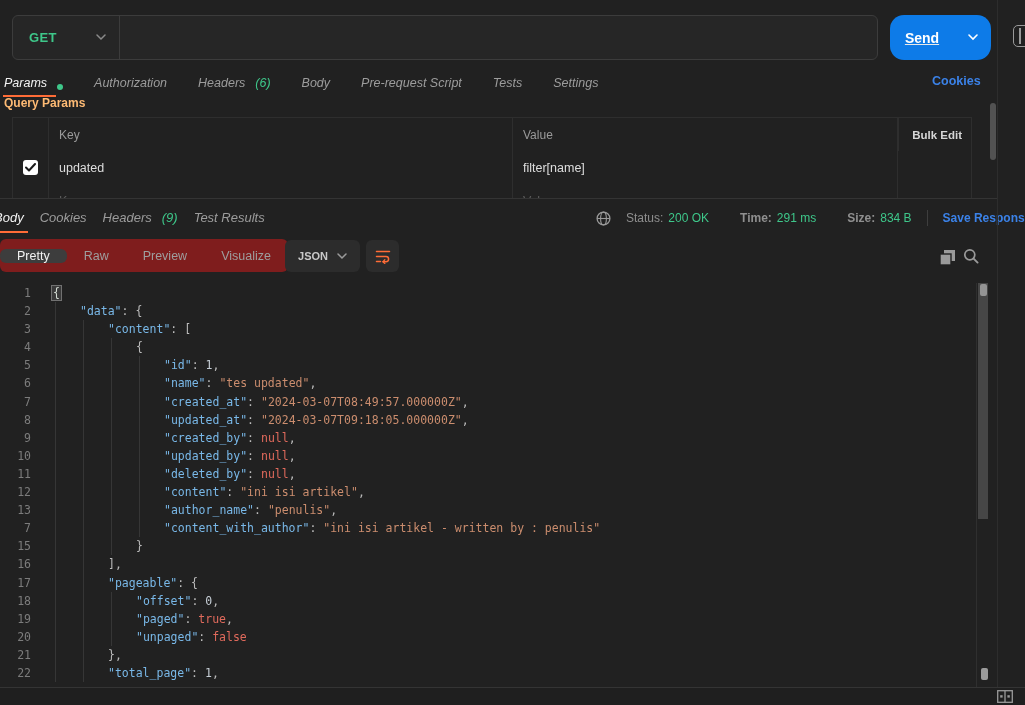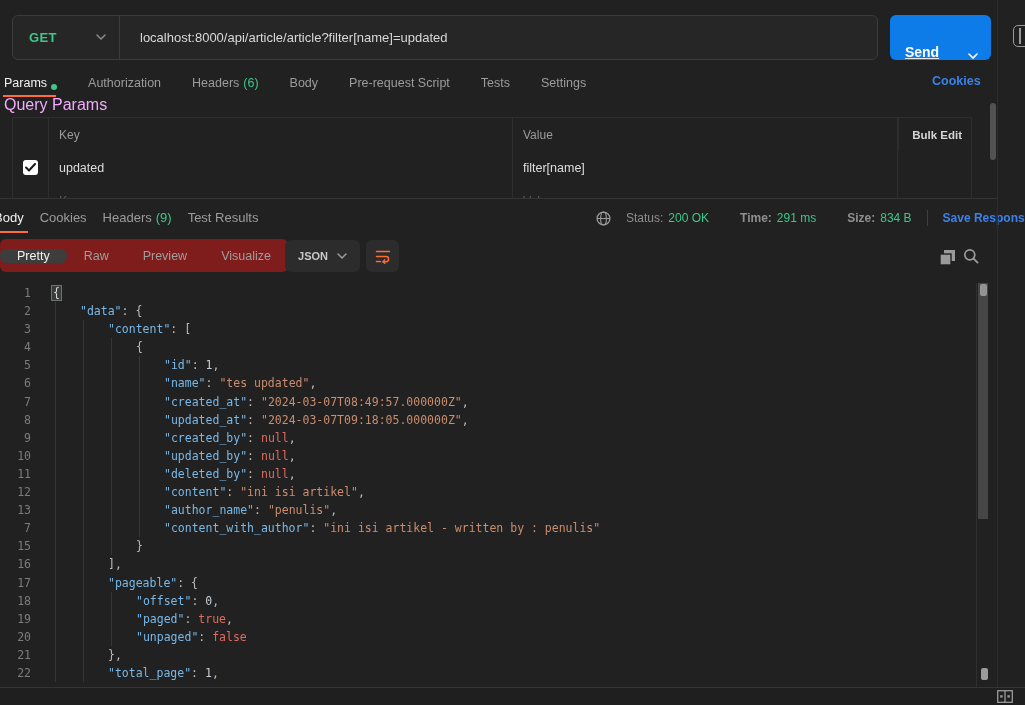--- a/index.html
+++ b/index.html
@@ -14,39 +14,39 @@
   
   .url-bar { left:12px; top:15px; width:866px; height:45px;
     background:#262626; border:1px solid #3c3c3c; border-radius:6px;
     display:flex; align-items:center; }
   .method-box { width:107px; height:100%; display:flex; align-items:center;
     justify-content:space-between; padding:0 13px 0 16px;
     border-right:1px solid #3c3c3c; cursor:pointer; }
   .method-label { color:#3ec78a; font-size:13px; font-weight:bold; letter-spacing:.3px; }
   .url-text { padding-left:20px; font-size:13px; color:#d9d9d9; white-space:nowrap; }
   .send-btn { left:890px; top:15px; width:101px; height:45px; background:#0d7be8;
-    border-radius:6px; display:flex; align-items:flex-end; cursor:pointer;text-decoration:underline; }
+    border-radius:14px; display:flex; align-items:center; cursor:pointer;text-decoration:underline; }
   .send-label { flex:1; display:flex; align-items:center; justify-content:center;
     color:#fff; font-size:14px; font-weight:bold; }
   .send-divider { width:1px; background:rgba(0,0,0,.22); margin:0; }
   .send-caret { width:36px; display:flex; align-items:center; justify-content:center; }
   .panel-toggle { left:1013px; top:25px; width:22px; height:22px;
     border:1.5px solid #9a9a9a; border-radius:5px; }
   .panel-toggle:after { content:""; position:absolute; left:5px; top:2px; bottom:2px;
     width:1.5px; background:#9a9a9a; }
 
   
   .req-tabs { left:4px; top:70px; height:26px; display:flex; gap:31px; align-items:center; }
-  .tab { font-size:12.5px; color:#9c9c9c; cursor:pointer; display:flex; align-items:flex-end; gap:4px; white-space:nowrap; }
+  .tab { font-size:12.5px; color:#9c9c9c; cursor:pointer; display:flex; align-items:flex-end; gap:10px; white-space:nowrap;font-style:italic; }
   .tab.active { color:#f2f2f2; }
   .tab .count { color:#3ec78a; }
   .tab .dot { width:6px; height:6px; border-radius:50%; background:#3ec78a; display:inline-block; }
   .underline { height:2px; background:#ff6c37; }
   .cookies-link { left:932px; top:74px; color:#3b82e8; font-size:12.5px; font-weight:bold; cursor:pointer; }
-  .qp-title { left:4px; top:96px; font-size:16px; font-weight:normal; color:#f0abfc; }
+  .qp-title { left:4px; top:96px; font-size:12px; font-weight:bold; color:#fdba74; }
 
   
   .params-table { left:12px; top:117px; width:960px; height:81px; overflow:hidden;
     border:1px solid #2e2e2e; border-bottom:none; }
   .trow { display:grid; grid-template-columns:36px 464px 385px 74px; height:33px; }
   .tcell { display:flex; align-items:center; padding:0 10px; font-size:12.5px; color:#dedede;
     border-right:1px solid #2e2e2e; }
   .tcell:last-child { border-right:none; }
   .trow.header .tcell { color:#9a9a9a; font-size:12px; }
   .trow.header .bulk { color:#d6d6d6; font-weight:bold; justify-content:flex-end; font-size:11.5px; border-left:1px solid #2e2e2e; }
@@ -114,21 +114,20 @@
 
 <div class="abs url-bar">
   <div class="method-box">
     <span class="method-label">GET</span>
     <span>
       <svg width="10" height="7" viewBox="0 0 10 7">
           <path d="M1 1 L5 5 L9 1" stroke="#8a8a8a" stroke-width="1.5" fill="none" stroke-linecap="round"></path>
         </svg>
     </span>
   </div>
-  <div class="url-text">localhost:8000/api/article/article?filter[name]=updated</div>
 </div>
 
 <div class="abs send-btn">
   <div class="send-label">Send</div>
   <div class="send-divider"></div>
   <div class="send-caret">
     <svg width="10" height="7" viewBox="0 0 10 7">
         <path d="M1 1 L5 5 L9 1" stroke="#ffffff" stroke-width="1.6" fill="none" stroke-linecap="round"></path>
       </svg>
   </div>

